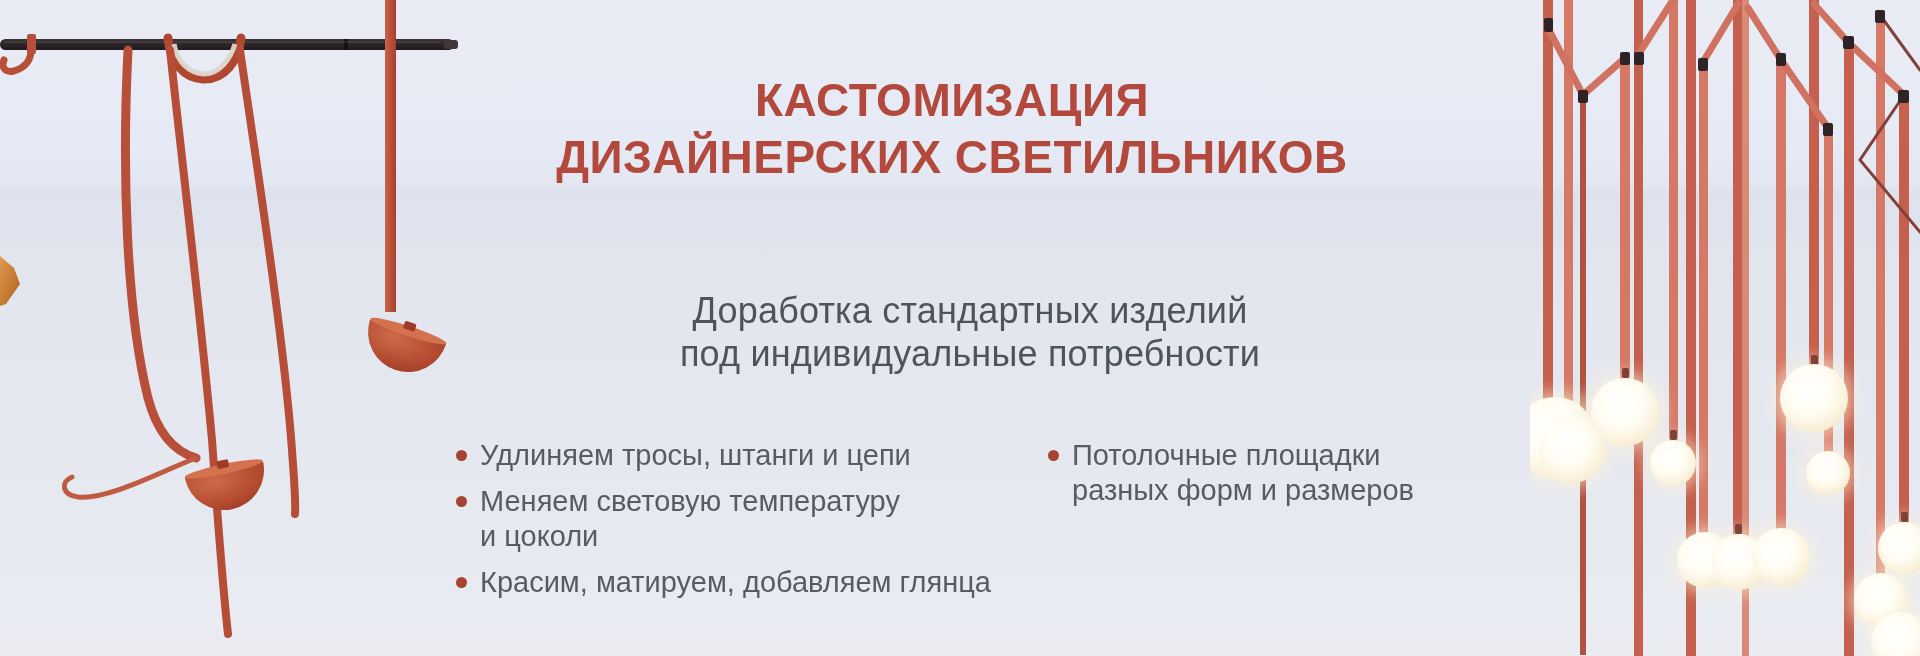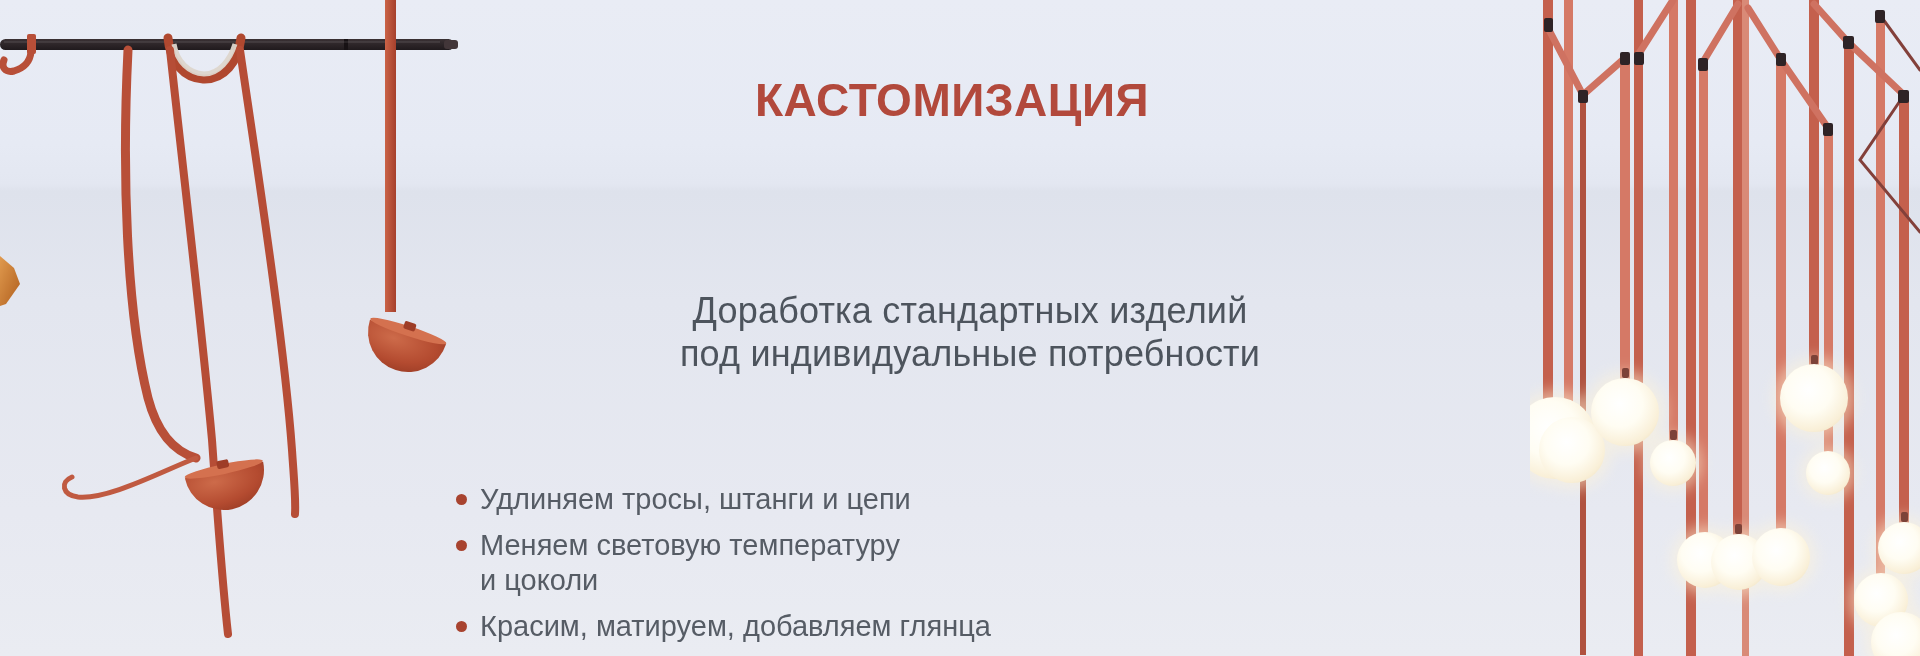--- a/index.html
+++ b/index.html
@@ -8,21 +8,21 @@
     font-family:"Liberation Sans", sans-serif;
     background:linear-gradient(180deg,#e9ecf5 0%,#e6eaf4 22%,#e3e7f1 28%,#dee2ec 29.2%,#e3e6ef 46%,#e7e9f1 78%,#eaecf2 100%);
   }
   .scene{position:absolute;top:0;height:656px;pointer-events:none;}
   #left-scene{left:0;width:470px;}
   #right-scene{left:1530px;width:390px;}
   .copy{position:absolute;left:0;right:16px;text-align:center;}
   #title{top:72px;color:#b2493c;font-weight:700;font-size:46px;line-height:57px;letter-spacing:.5px;}
   #subtitle{top:289px;color:#4d545d;font-weight:400;font-size:36px;line-height:43px;letter-spacing:.2px;}
   .bullets{position:absolute;list-style:none;margin:0;padding:0;color:#565c65;font-size:29px;line-height:35px;}
-  #bullets-left{top:438px;left:480px;width:575px;margin-top:44px;}
+  #bullets-left{top:438px;left:480px;width:575px;}
   #bullets-right{top:438px;left:1072px;width:430px;}
   .bullets li{position:relative;margin:0 0 11px 0;}
   #bullets-right li{margin-bottom:16px;}
   .bullets li .dot{
     position:absolute;left:-24px;top:12px;width:11px;height:11px;border-radius:50%;
     background:#a8432f;
   }
   .bullets li span.txt{white-space:pre-line;display:block;text-align:left;}
 </style>
 </head>
@@ -189,20 +189,21 @@
       <circle cx="298" cy="473" r="22"></circle>
       <circle cx="351" cy="600" r="27"></circle>
       <circle cx="374" cy="548" r="26"></circle>
       <circle cx="371" cy="642" r="30"></circle>
     </g>
   </g>
 </svg>
 
 <h1 id="title" class="copy" style="margin:0;position:absolute;">
   <div>КАСТОМИЗАЦИЯ</div>
+  <div>ДИЗАЙНЕРСКИХ СВЕТИЛЬНИКОВ</div>
 </h1>
 
 <div id="subtitle" class="copy" style="position:absolute;margin-left:36px;">
   <div>Доработка стандартных изделий</div>
   <div>под индивидуальные потребности</div>
 </div>
 
 <ul id="bullets-left" class="bullets">
   <li>
       <span class="dot"></span>
@@ -213,13 +214,18 @@
       <span class="txt">Меняем световую температуру
 и цоколи</span>
     </li>
   <li>
       <span class="dot"></span>
       <span class="txt">Красим, матируем, добавляем глянца</span>
     </li>
 </ul>
 
 <ul id="bullets-right" class="bullets">
+  <li>
+      <span class="dot"></span>
+      <span class="txt">Потолочные площадки
+разных форм и размеров</span>
+    </li>
 </ul>
 
 </body></html>

